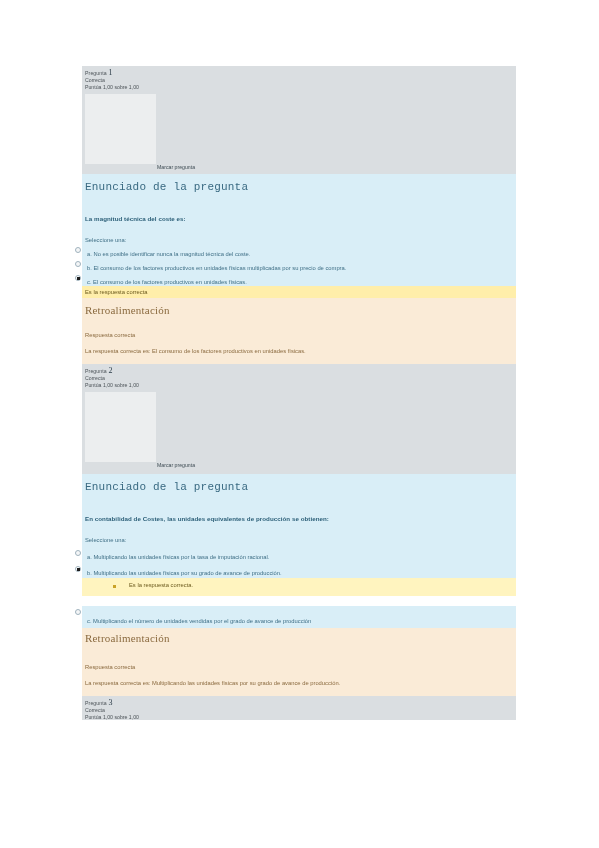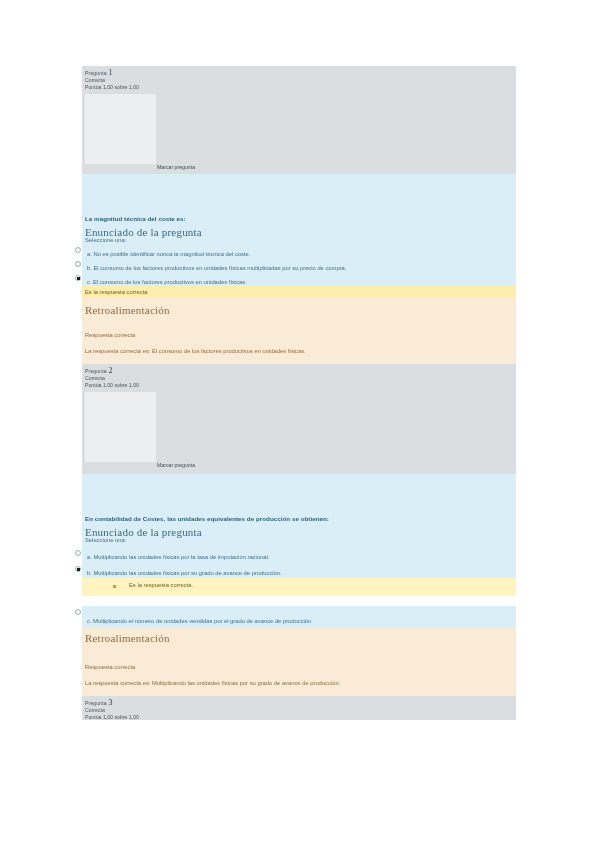--- a/index.html
+++ b/index.html
@@ -79,26 +79,25 @@
     color: #3d4b53;
     white-space: nowrap;
   }
   
   .qcontent {
     position: relative;
     background: #d9eef7;
     box-sizing: border-box;
   }
   .ctitle {
-    font-family: Liberation Serif, serif;
+    font-family: Liberation Mono, monospace;
     font-size: 11px;
     color: #3a6a82;
     letter-spacing: 0.2px;
     line-height: 13px;
-    margin-top: 45px;
   }
   .qtext {
     font-size: 6.2px;
     font-weight: bold;
     color: #2c5f78;
     line-height: 9px;
     letter-spacing: 0.05px;
   }
   .prompt {
     font-size: 5.8px;

